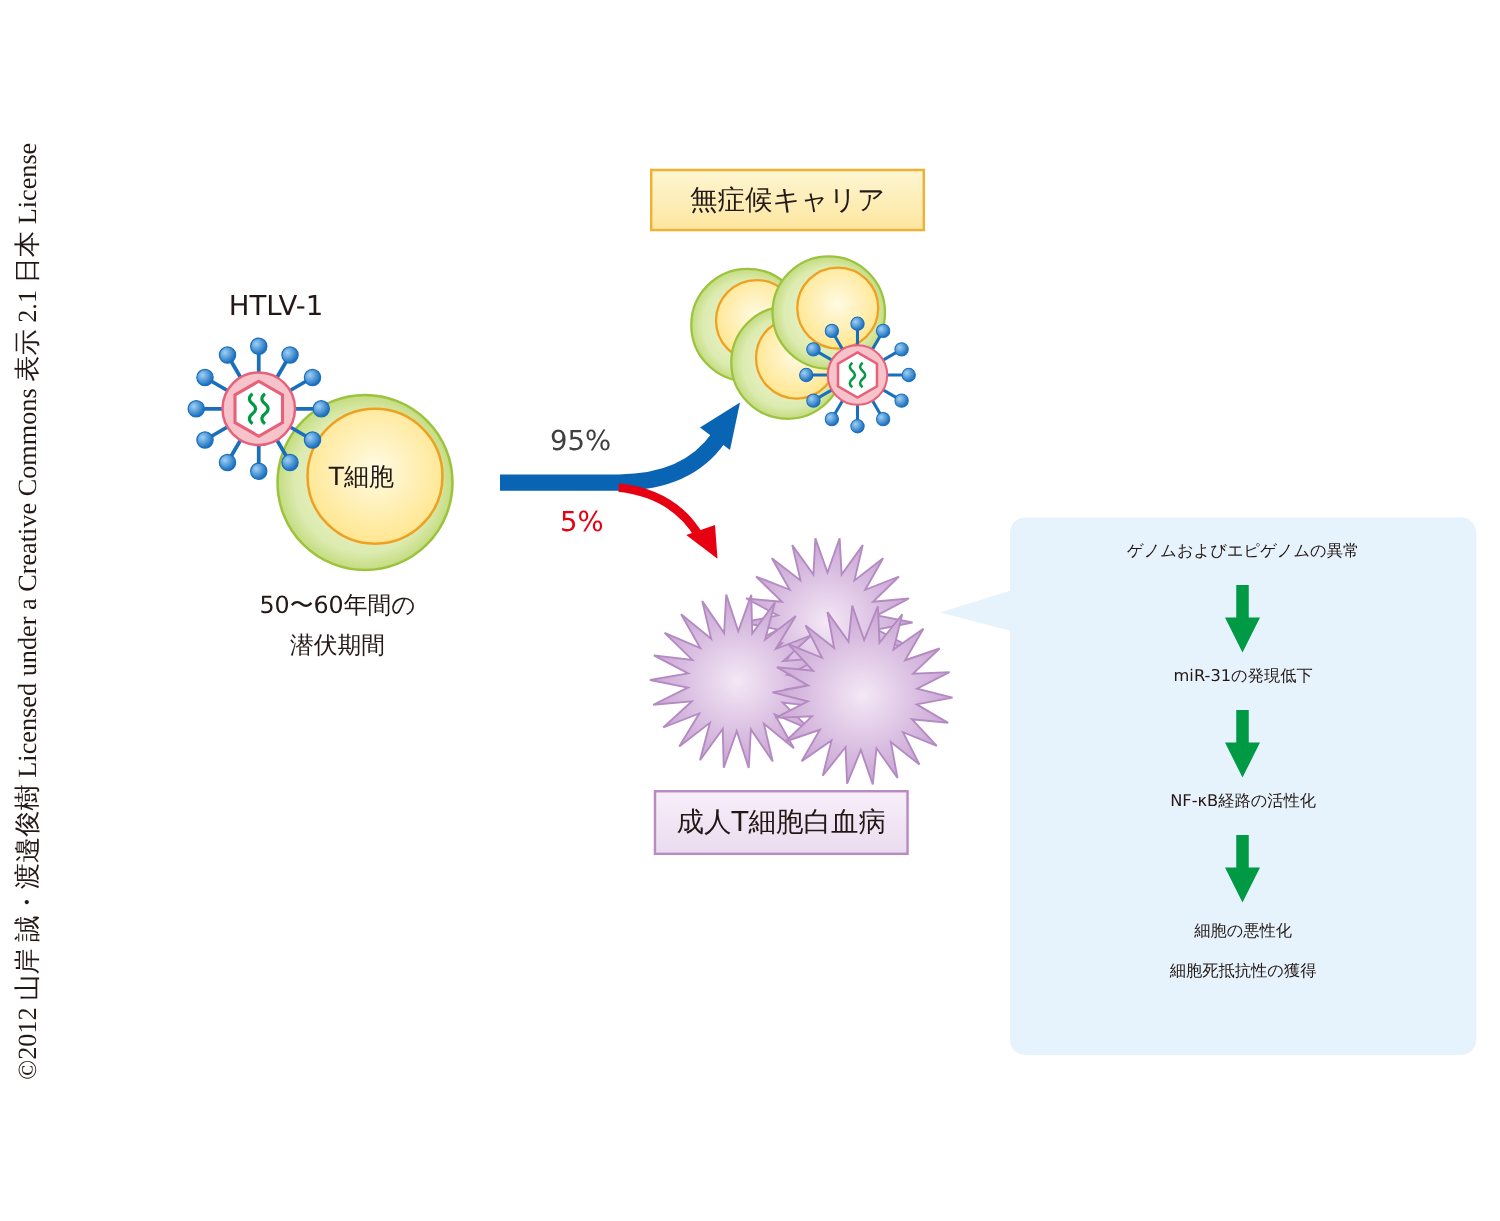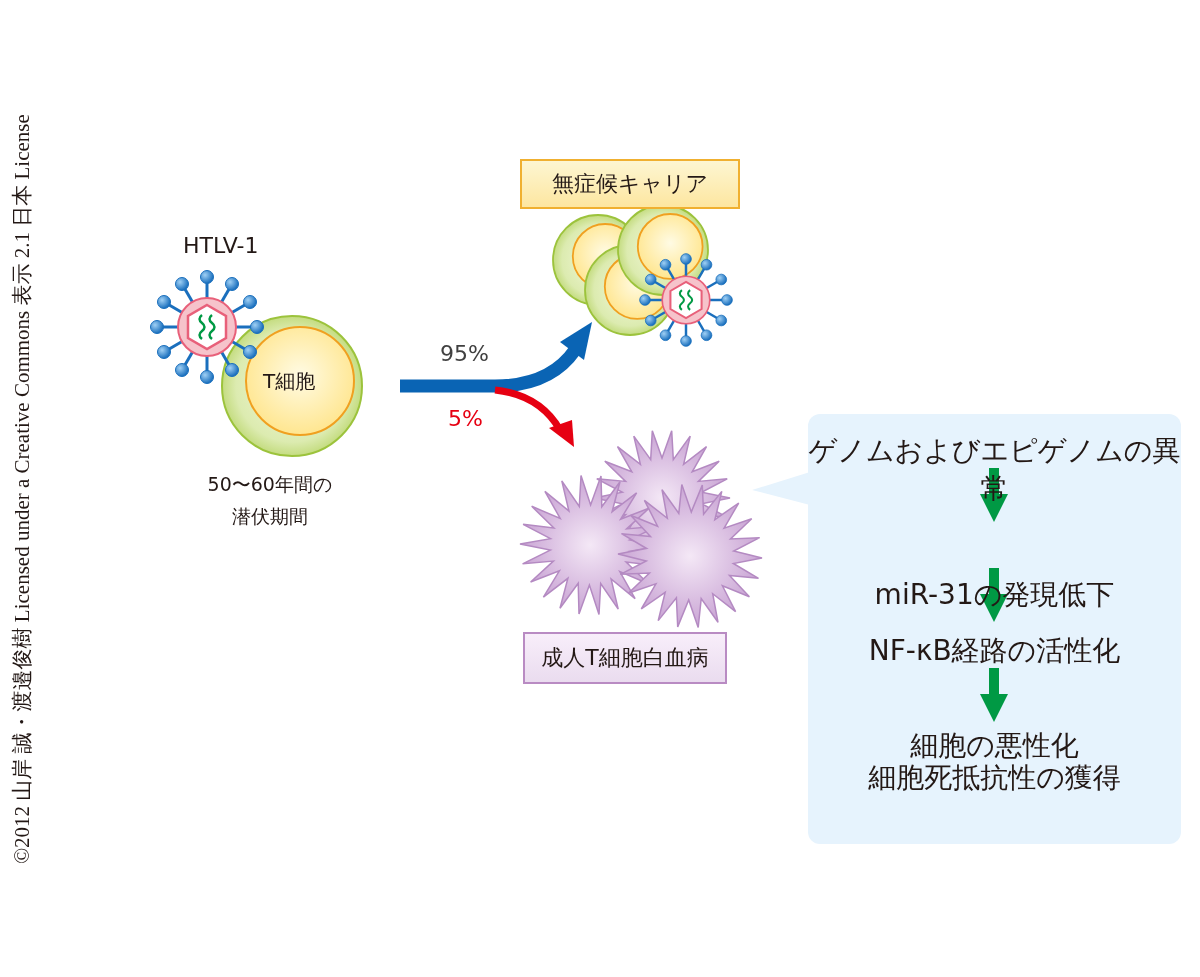--- a/index.html
+++ b/index.html
@@ -11,28 +11,28 @@
             font-family:"Liberation Serif","DejaVu Serif",serif; font-size:21px;
             line-height:36px; color:#231815; white-space:nowrap; text-align:center; }
   .lbl { position:absolute; white-space:nowrap; }
   .htlv { left:183px; top:233px; font-size:22px; }
   .tcell { left:263px; top:368px; font-size:20px; }
   .latent { left:160px; top:468px; width:220px; text-align:center; font-size:19px; line-height:32px; }
   .p95 { left:440px; top:341px; font-size:22px; color:#404040; }
   .p5 { left:448px; top:406px; font-size:22px; color:#e60012; }
   .box-yellow { position:absolute; left:520px; top:135px; width:220px; height:50px; box-sizing:border-box;
                 border:2px solid #f0b030; background:linear-gradient(#fdf6d2,#fde6a0);
-                display:flex; align-items:center; justify-content:center; font-size:22px;margin-top:24px; }
+                display:flex; align-items:center; justify-content:center; font-size:22px; }
   .box-purple { position:absolute; left:523px; top:632px; width:204px; height:52px; box-sizing:border-box;
                 border:2px solid #b98bc3; background:linear-gradient(#f8eefa,#eadcef);
                 display:flex; align-items:center; justify-content:center; font-size:22px; }
   .callout { position:absolute; left:808px; top:414px; width:373px; height:430px;
              background:#e6f3fd; border-radius:12px; }
-  .step { position:absolute; left:808px; width:373px; text-align:center; font-size:28px; }
-  .s1 { top:432px; } .s2 { top:532px;margin-top:44px; } .s3 { top:632px; }
+  .step { position:absolute; left:808px; width:373px; text-align:center; font-size:13px; }
+  .s1 { top:432px; } .s2 { top:532px; } .s3 { top:632px; }
   .s4 { top:730px; line-height:32px; }
 </style>
 </head>
 <body>
 
 <div id="stage">
 
   <div class="credit">©2012 山岸 誠・渡邉俊樹 Licensed under a Creative Commons 表示 2.1 日本 License</div>
 
   <svg width="1200" height="977" style="position:absolute;left:0;top:0">

